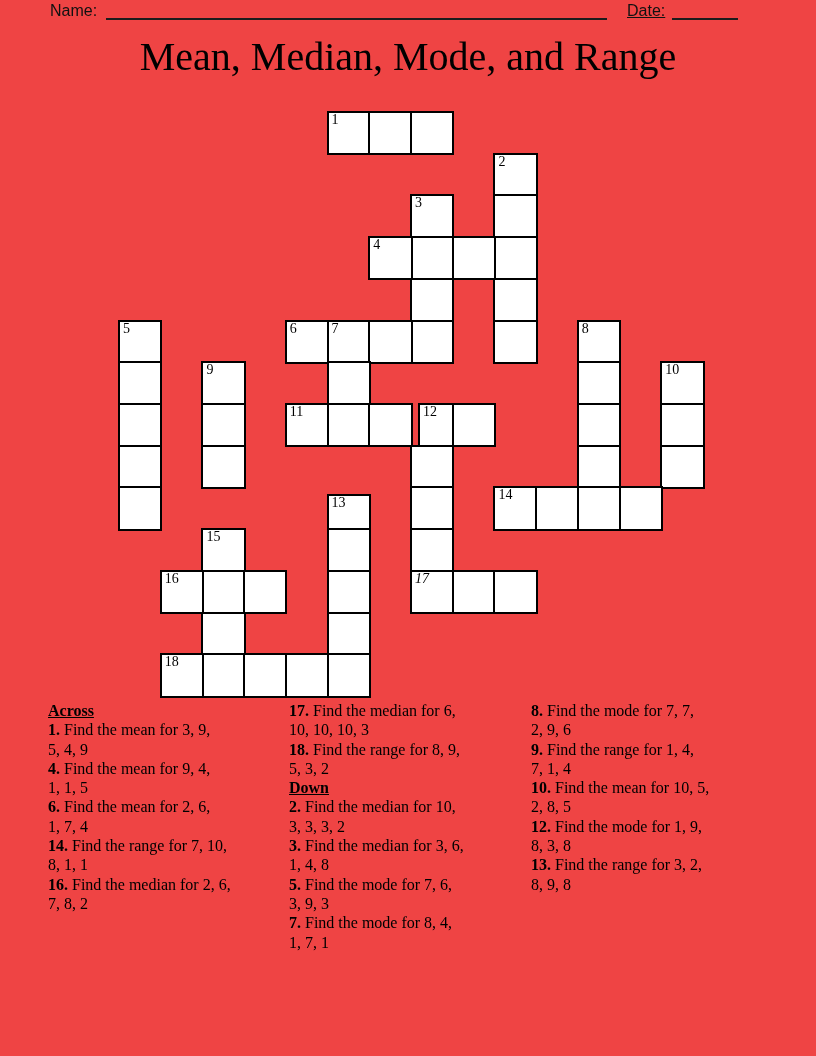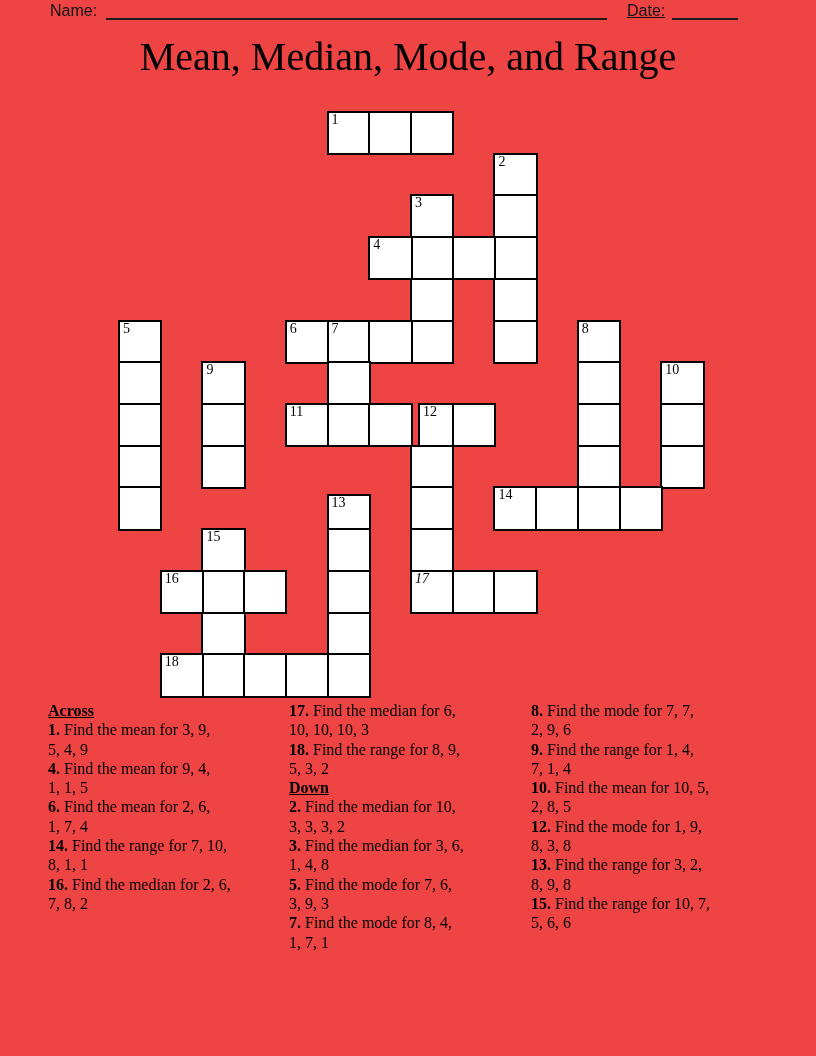--- a/index.html
+++ b/index.html
@@ -174,17 +174,15 @@
       <div class="clue"><span class="cluenum">8.</span> Find the mode for 7, 7,
 2, 9, 6</div>
       <div class="clue"><span class="cluenum">9.</span> Find the range for 1, 4,
 7, 1, 4</div>
       <div class="clue"><span class="cluenum">10.</span> Find the mean for 10, 5,
 2, 8, 5</div>
       <div class="clue"><span class="cluenum">12.</span> Find the mode for 1, 9,
 8, 3, 8</div>
       <div class="clue"><span class="cluenum">13.</span> Find the range for 3, 2,
 8, 9, 8</div>
-      <div class="clue"><span class="cluenum">15.</span> Find the range for 10, 7,
-5, 6, 6</div>
     </div>
 
 </div>
 
 </body></html>

